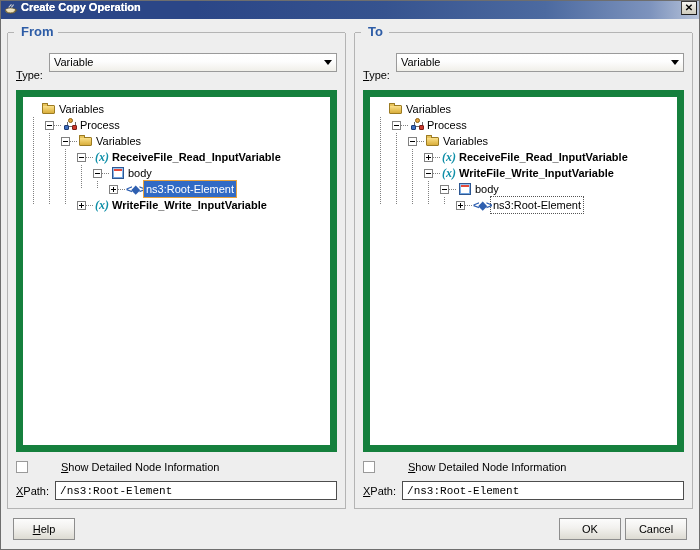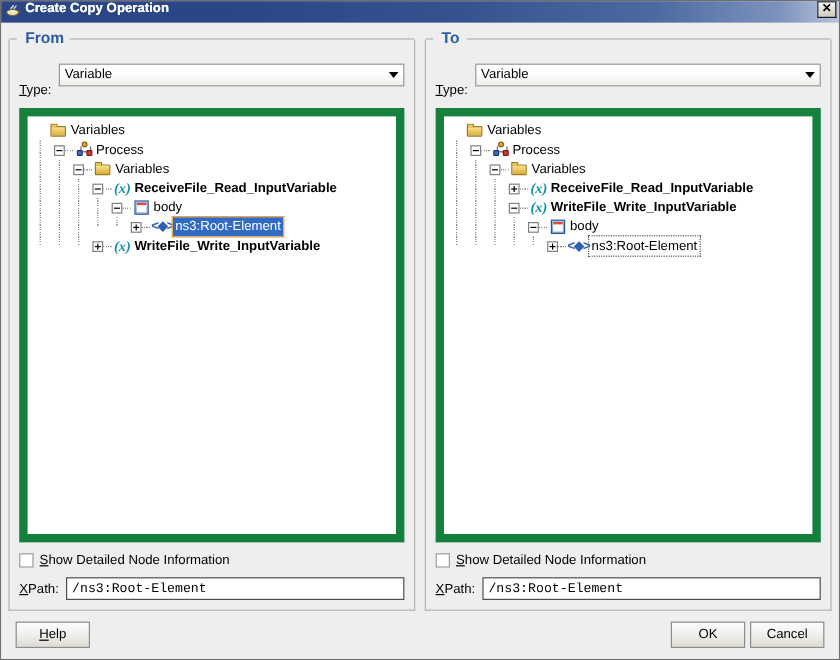--- a/index.html
+++ b/index.html
@@ -40,20 +40,21 @@
     display:flex;align-items:center;justify-content:center;
     font-size:10px;font-weight:bold;color:#000;line-height:1;
     box-sizing:border-box;cursor:default;
   }
   
   .dlg-body{
     flex:1;display:flex;flex-direction:column;
     background:#eeeeee;
     padding:0;
     position:relative;
+    border-radius:26px;
   }
   .panels{
     display:flex;flex:1;
     padding:6px 6px 0 6px;
     box-sizing:border-box;
     gap:8px;
     min-height:0;
   }
   .groupbox{
     flex:1;position:relative;
@@ -201,21 +202,21 @@
   }
   .ic-body em{
     position:absolute;left:4px;top:4px;width:8px;height:2px;background:#e24a3a;z-index:2;
   }
   
   .ic-el{
     color:#2e5fb0;font-weight:bold;font-size:11px;
     line-height:16px;text-align:center;letter-spacing:-1px;
   }
   
-  .chk-row{display:flex;align-items:center;flex:none;margin-bottom:8px;}
+  .chk-row{display:flex;align-items:center;flex:none;margin-bottom:8px;gap:28px;}
   .chk{
     width:12px;height:12px;flex:none;box-sizing:border-box;
     border:1px solid #9a9a9a;background:#ffffff;margin-right:5px;
   }
   .chk-label{font-size:11px;color:#000;}
   .xp-row{display:flex;align-items:center;flex:none;}
   .xp-label{font-size:11px;color:#000;margin-right:6px;white-space:nowrap;}
   .xp-field{
     flex:1;height:19px;box-sizing:border-box;
     border:1px solid #4d4d4d;background:#ffffff;

